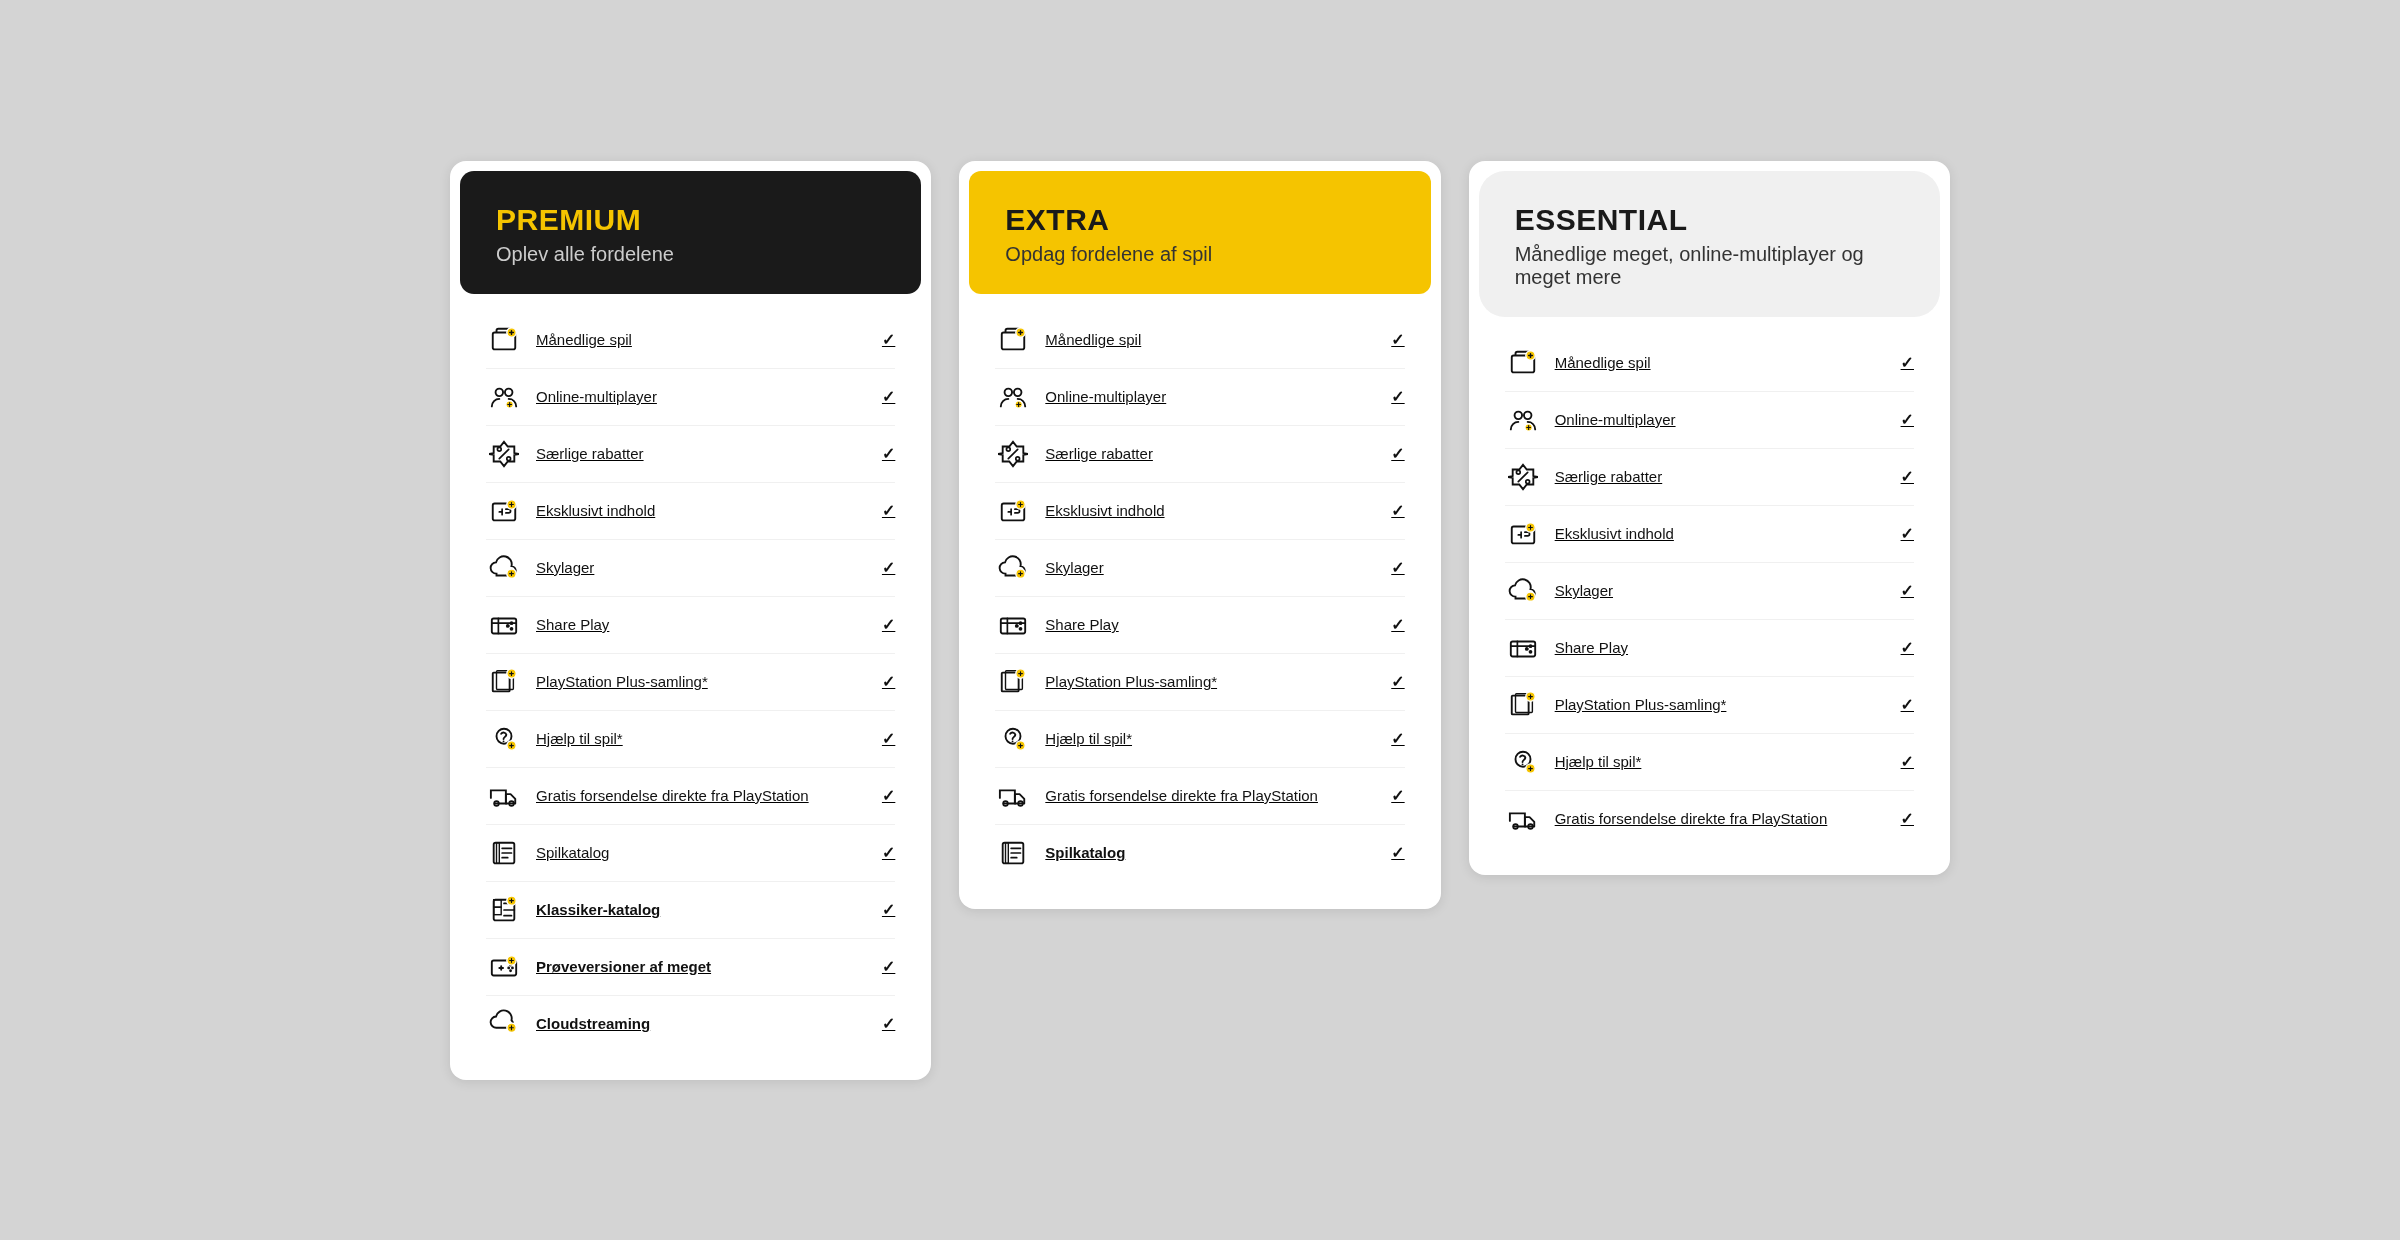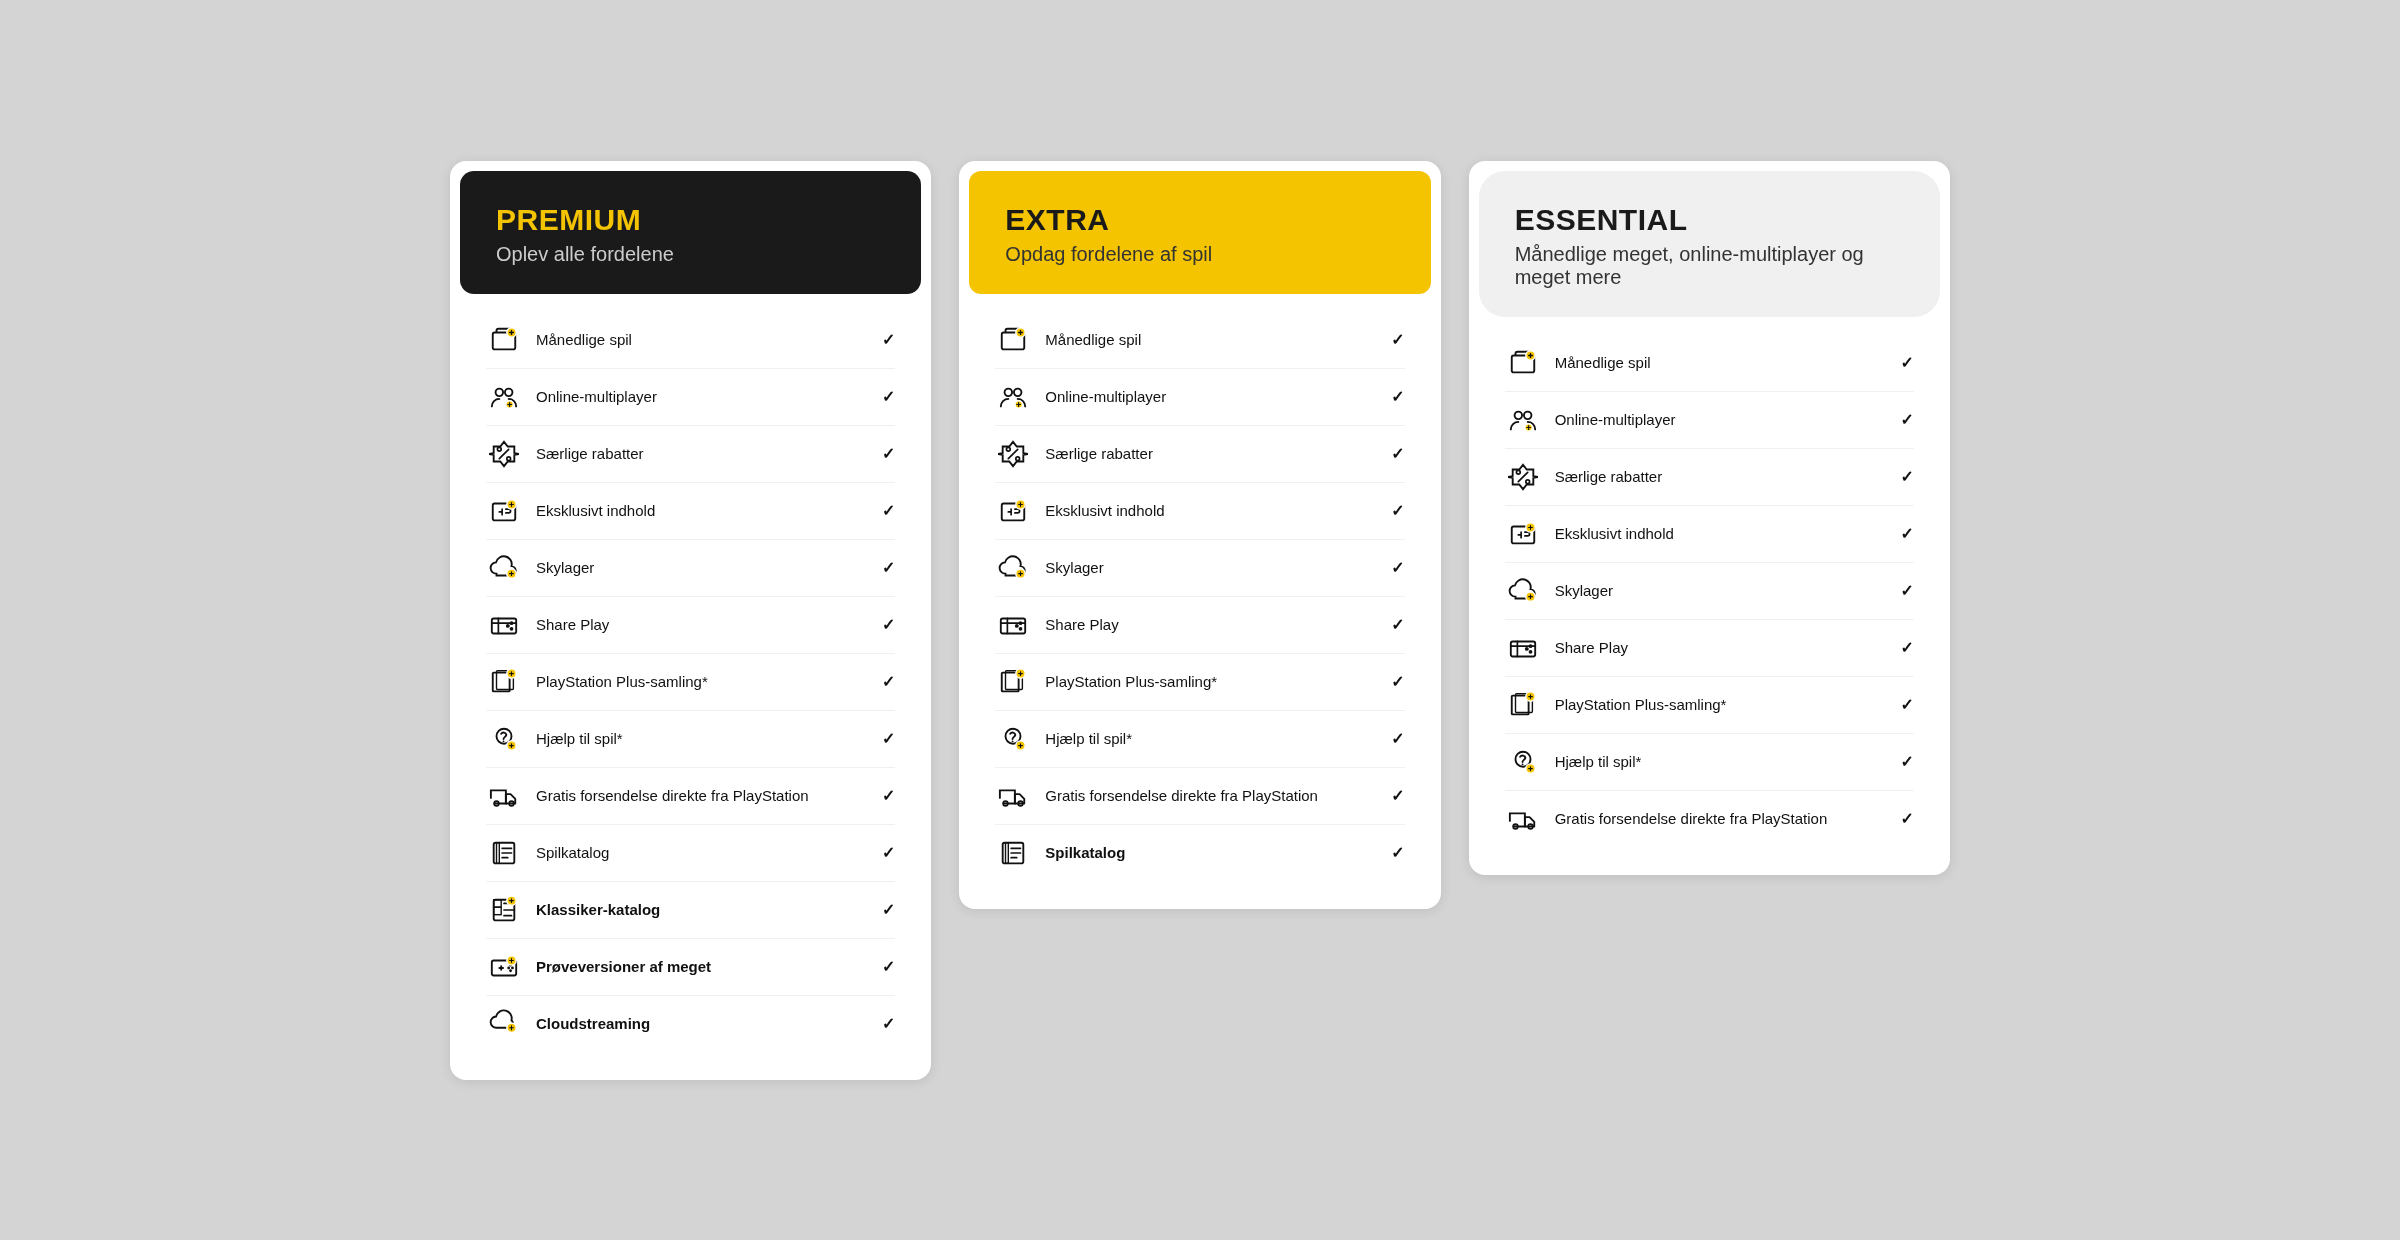--- a/index.html
+++ b/index.html
@@ -73,20 +73,21 @@
     .card-features {
       padding: 18px 36px 28px 36px;
     }
 
     .feature-row {
       display: flex;
       align-items: center;
       justify-content: space-between;
       padding: 10px 0;
       border-bottom: 1px solid #f0f0f0;
+      text-decoration: underline;
     }
 
     .feature-row:last-child {
       border-bottom: none;
     }
 
     .feature-left {
       display: flex;
       align-items: center;
       gap: 14px;

